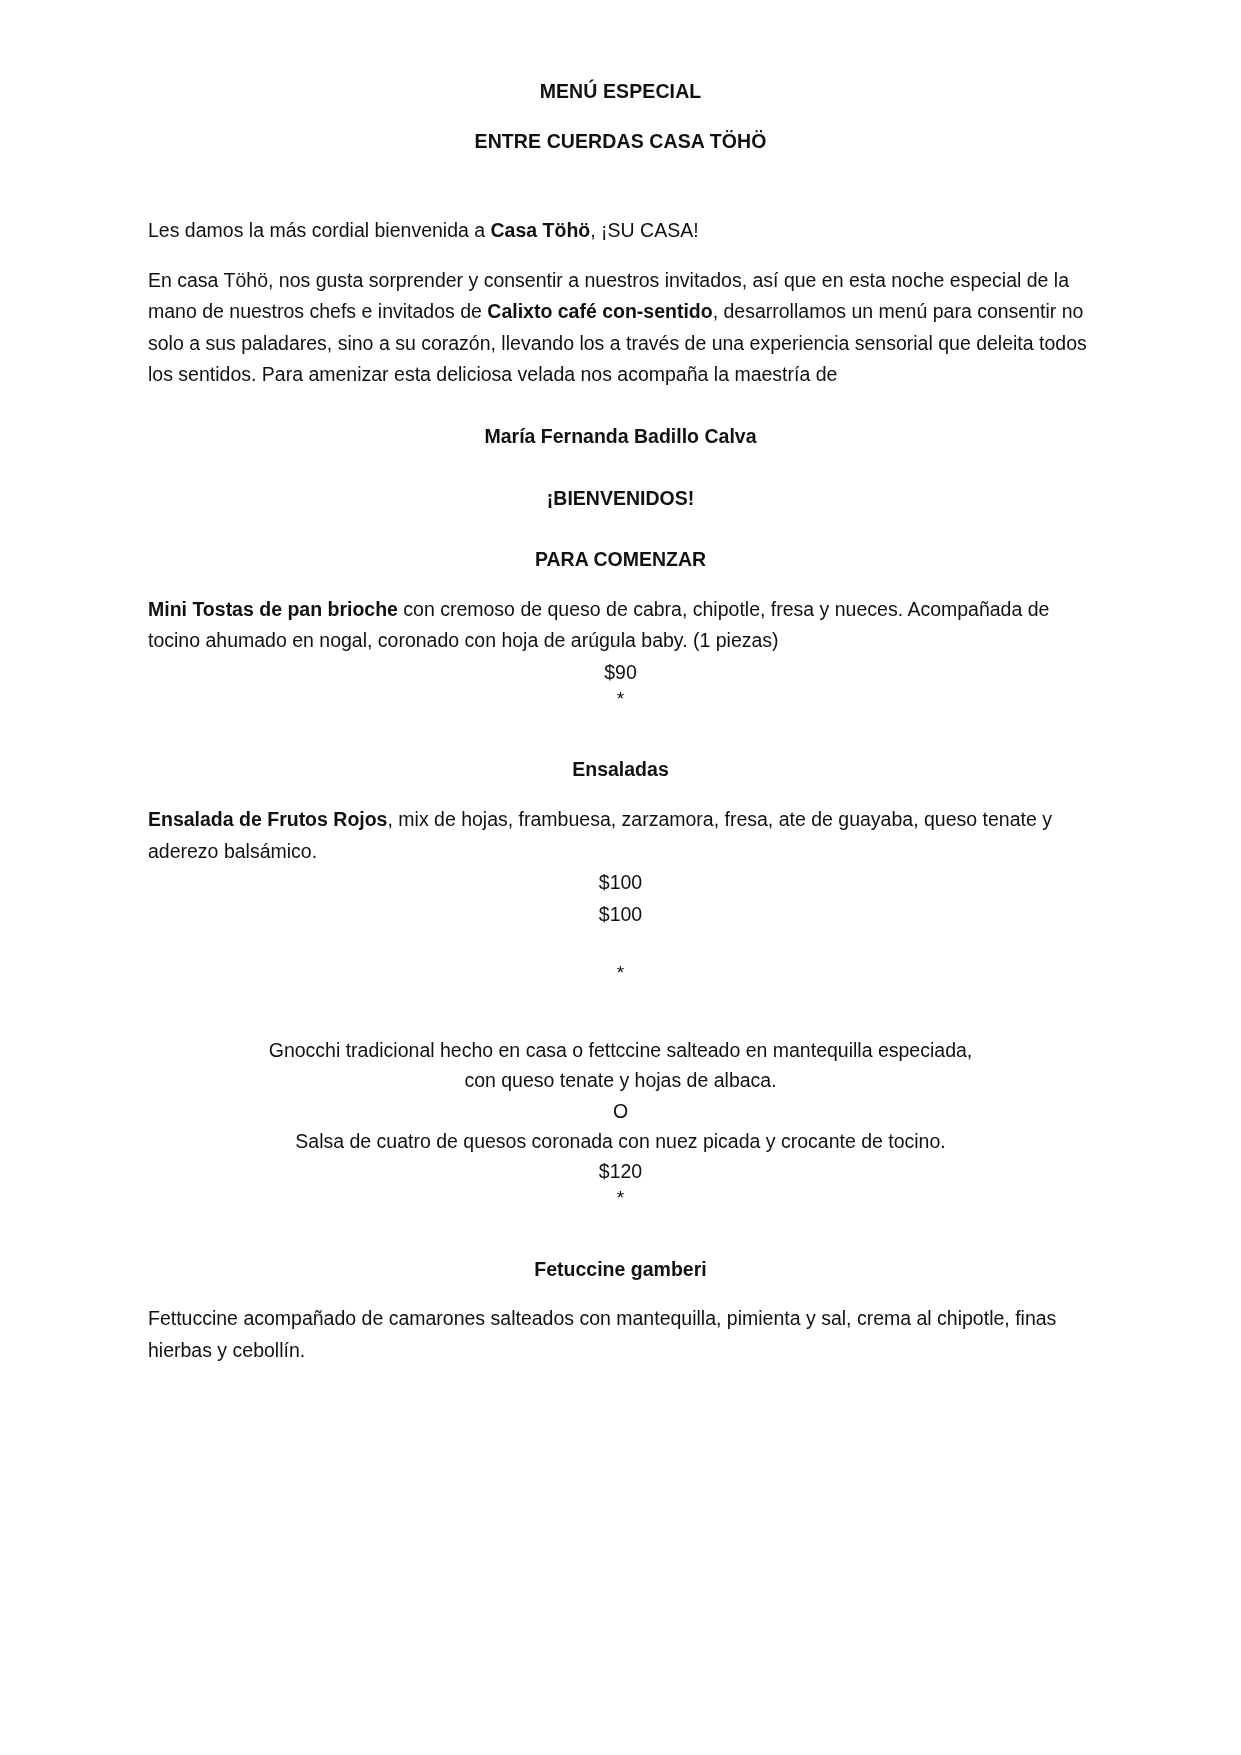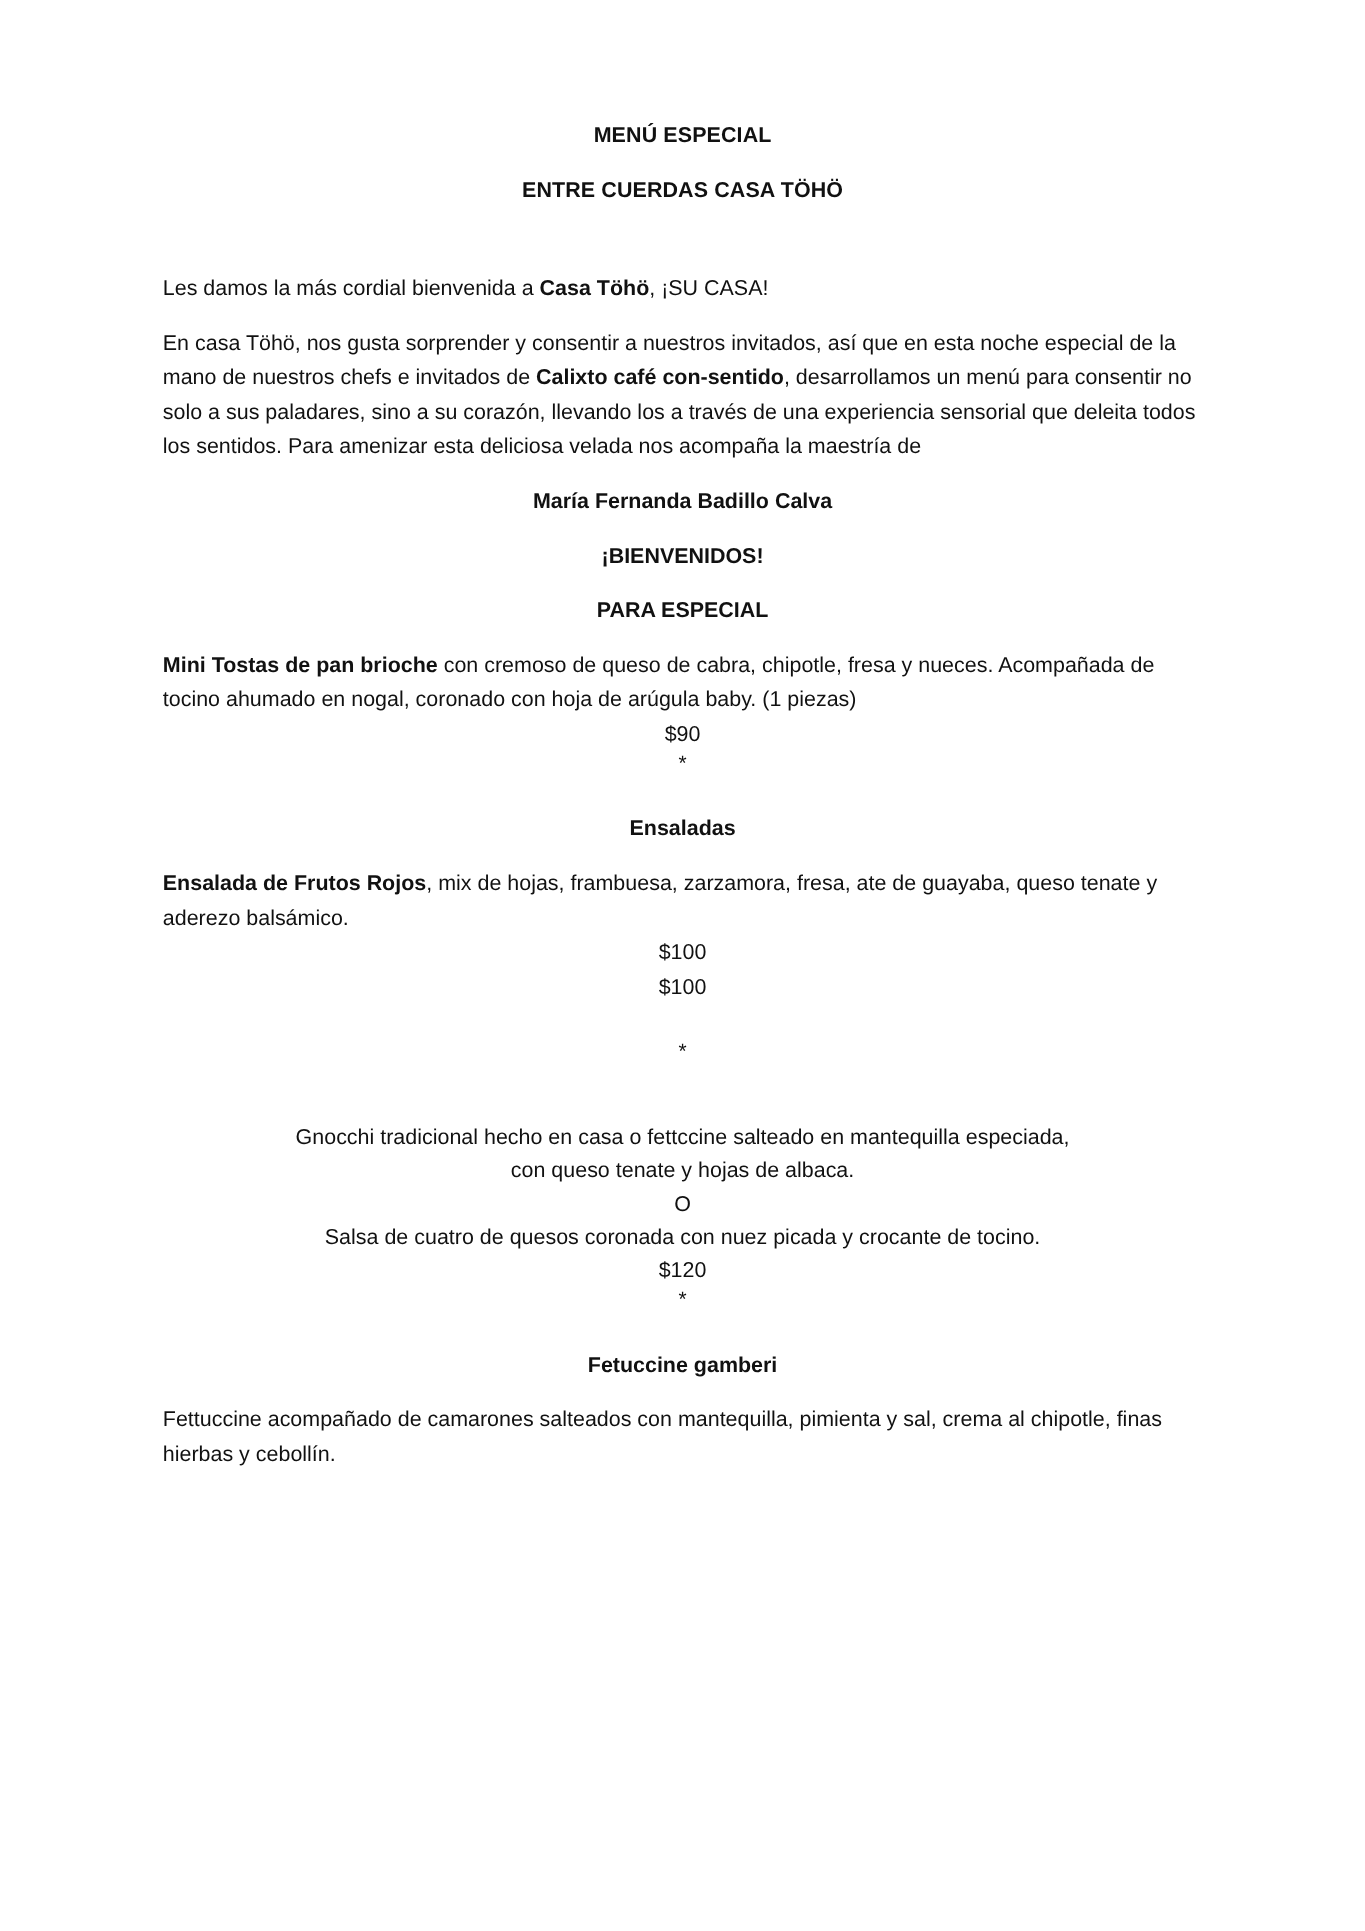--- a/index.html
+++ b/index.html
@@ -10,21 +10,21 @@
   body {
     width: 1241px;
     min-height: 1755px;
     font-family: "Liberation Serif", serif;
     color: #000000;
   }
   .page {
     width: 1241px;
     min-height: 1755px;
     box-sizing: border-box;
-    padding: 108px 148px 60px 148px;
+    padding: 76px 148px 60px 148px;
     background: #ffffff;
   }
   .doc {
     font-family: "Liberation Sans", sans-serif;
     font-size: 19.5px;
     line-height: 1.62;
     text-align: center;
     color: #111111;
   }
   p {
@@ -45,20 +45,21 @@
   .price {
     font-weight: normal;
   }
   .star {
     font-size: 19px;
     line-height: 1.1;
   }
   .tight { line-height: 1.55; }
   .spaced-head {
     font-weight: bold;
+    margin-top: 12px;
   }
 </style>
 </head>
 <body>
 
 <div class="page">
   <div class="doc">
 
     <p class="title-line">MENÚ ESPECIAL</p>
     <div class="gap-sm"></div>
@@ -75,21 +76,21 @@
     <div class="gap-sm"></div>
 
     <p class="spaced-head">María Fernanda Badillo Calva</p>
 
     <div class="gap-sm"></div>
 
     <p class="spaced-head">¡BIENVENIDOS!</p>
 
     <div class="gap-sm"></div>
 
-    <p class="spaced-head">PARA ESPECIAL</p>
+    <p class="spaced-head">PARA COMENZAR</p>
     <div class="gap-sm"></div>
     <p class="para"><span class="bold">Mini Tostas de pan brioche</span><span> con cremoso de queso de cabra, chipotle, fresa y nueces. Acompañada de tocino ahumado en nogal, coronado con hoja de arúgula baby. (1 piezas)</span></p>
     <p class="price">$90</p>
     <p class="star">*</p>
 
     <div class="gap-md"></div>
 
     <p class="spaced-head">Ensaladas</p>
     <div class="gap-sm"></div>
     <p class="para"><span class="bold">Ensalada de Frutos Rojos</span><span>, mix de hojas, frambuesa, zarzamora, fresa, ate de guayaba, queso tenate y aderezo balsámico.</span></p>

